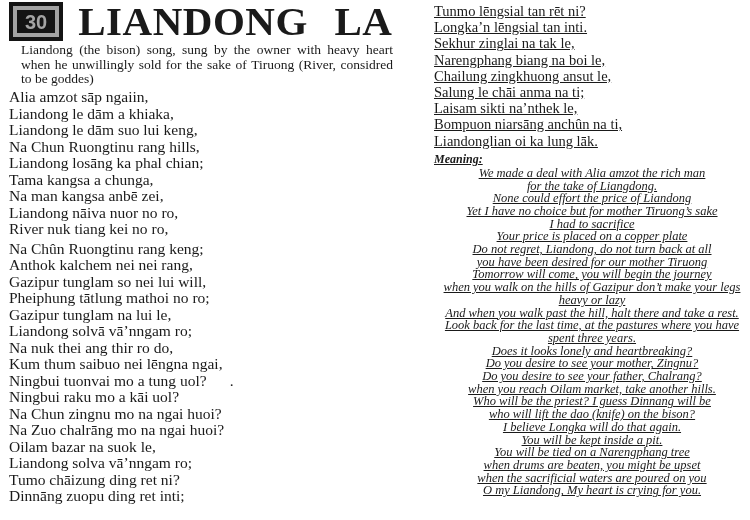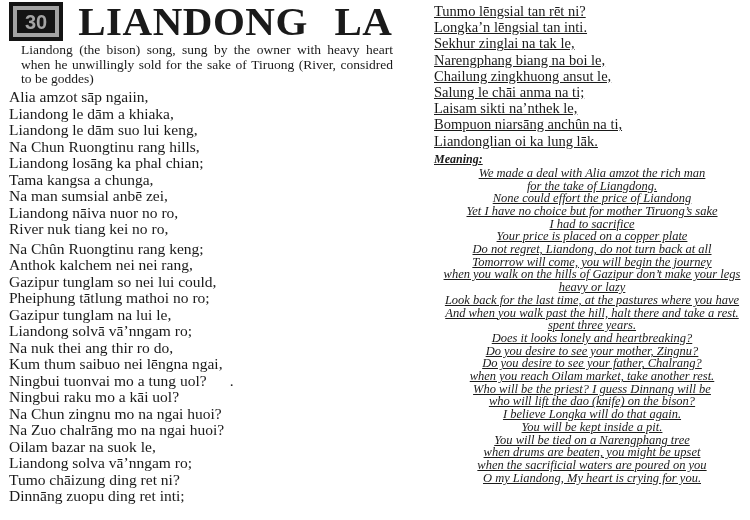--- a/index.html
+++ b/index.html
@@ -103,29 +103,29 @@
 
     <p class="subtitle">Liandong (the bison) song, sung by the owner with heavy heart when he unwillingly sold for the sake of Tiruong (River, considred to be goddes)</p>
 
     <div class="stanza stanza-1 lines">
         <div>Alia amzot sāp ngaiin,</div>
         <div>Liandong le dām a khiaka,</div>
         <div>Liandong le dām suo lui keng,</div>
         <div>Na Chun Ruongtinu rang hills,</div>
         <div>Liandong losāng ka phal chian;</div>
         <div>Tama kangsa a chunga,</div>
-        <div>Na man sumsial anbē zei,</div>
+        <div>Na man kangsa anbē zei,</div>
         <div>Liandong nāiva nuor no ro,</div>
         <div>River nuk tiang kei no ro,</div>
       </div>
 
     <div class="stanza stanza-2 lines">
         <div>Na Chûn Ruongtinu rang keng;</div>
         <div>Anthok kalchem nei nei rang,</div>
-        <div>Gazipur tunglam so nei lui could,</div>
+        <div>Gazipur tunglam so nei lui will,</div>
         <div>Pheiphung tātlung mathoi no ro;</div>
         <div>Gazipur tunglam na lui le,</div>
         <div>Liandong solvā vā’nngam ro;</div>
         <div>Na nuk thei ang thir ro do,</div>
         <div>Kum thum saibuo nei lēngna ngai,</div>
         <div>Ningbui tuonvai mo a tung uol?&nbsp;&nbsp;&nbsp;&nbsp;&nbsp;&nbsp;.</div>
         <div>Ningbui raku mo a kāi uol?</div>
         <div>Na Chun zingnu mo na ngai huoi?</div>
         <div>Na Zuo chalrāng mo na ngai huoi?</div>
         <div>Oilam bazar na suok le,</div>
@@ -153,30 +153,31 @@
     <div class="meaning">
       <div class="meaning-heading">Meaning:</div>
       <div class="meaning-lines lines">
           <div>We made a deal with Alia amzot the rich man</div>
           <div>for the take of Liangdong.</div>
           <div>None could effort the price of Liandong</div>
           <div>Yet I have no choice but for mother Tiruong’s sake</div>
           <div>I had to sacrifice</div>
           <div>Your price is placed on a copper plate</div>
           <div>Do not regret, Liandong, do not turn back at all</div>
+          <div>you have been desired for our mother Tiruong</div>
           <div>Tomorrow will come, you will begin the journey</div>
           <div>when you walk on the hills of Gazipur don’t make your legs</div>
           <div>heavy or lazy</div>
+          <div>And when you walk past the hill, halt there and take a rest.</div>
           <div>Look back for the last time, at the pastures where you have</div>
-          <div>And when you walk past the hill, halt there and take a rest.</div>
           <div>spent three years.</div>
           <div>Does it looks lonely and heartbreaking?</div>
           <div>Do you desire to see your mother, Zingnu?</div>
           <div>Do you desire to see your father, Chalrang?</div>
-          <div>when you reach Oilam market, take another rest.</div>
+          <div>when you reach Oilam market, take another hills.</div>
           <div>Who will be the priest? I guess Dinnang will be</div>
           <div>who will lift the dao (knife) on the bison?</div>
           <div>I believe Longka will do that again.</div>
           <div>You will be kept inside a pit.</div>
           <div>You will be tied on a Narengphang tree</div>
           <div>when drums are beaten, you might be upset</div>
           <div>when the sacrificial waters are poured on you</div>
           <div>O my Liandong, My heart is crying for you.</div>
         </div>
     </div>

